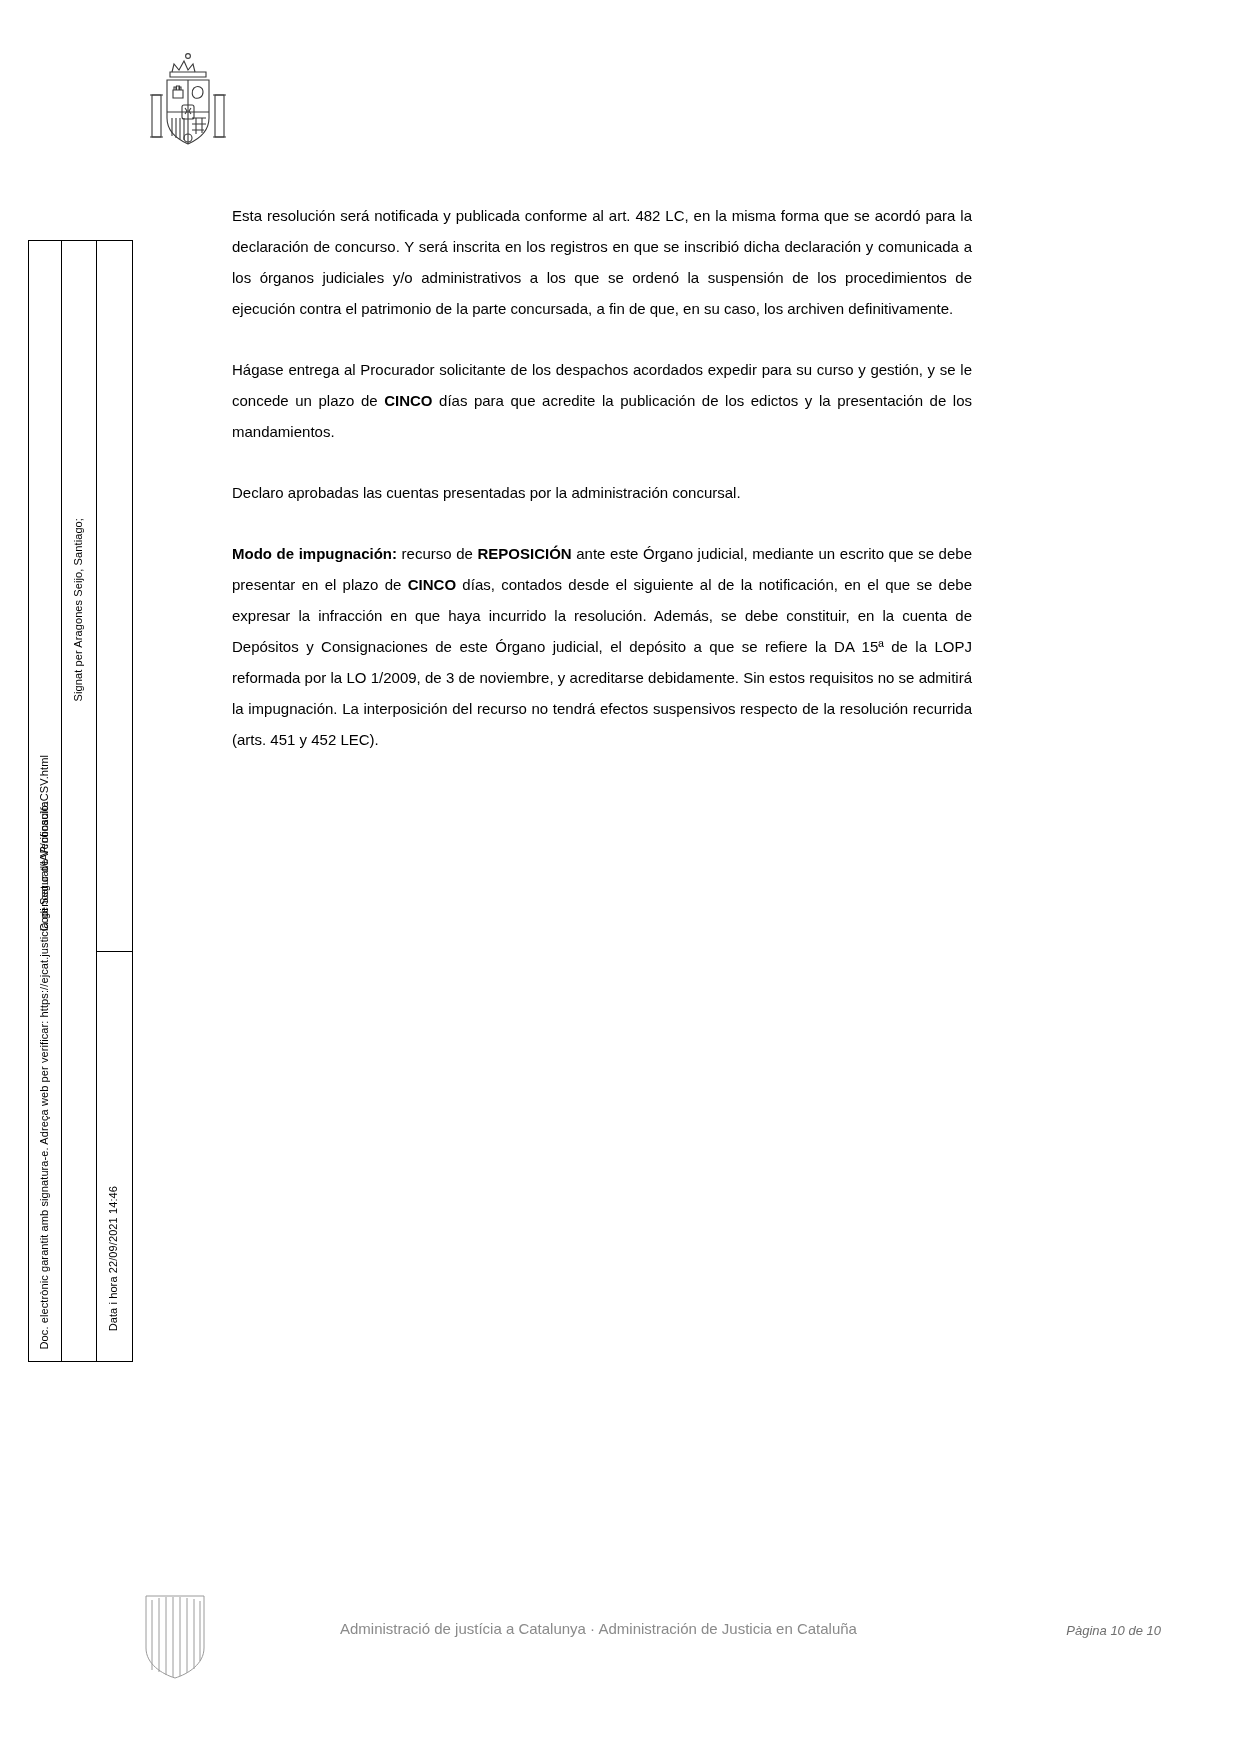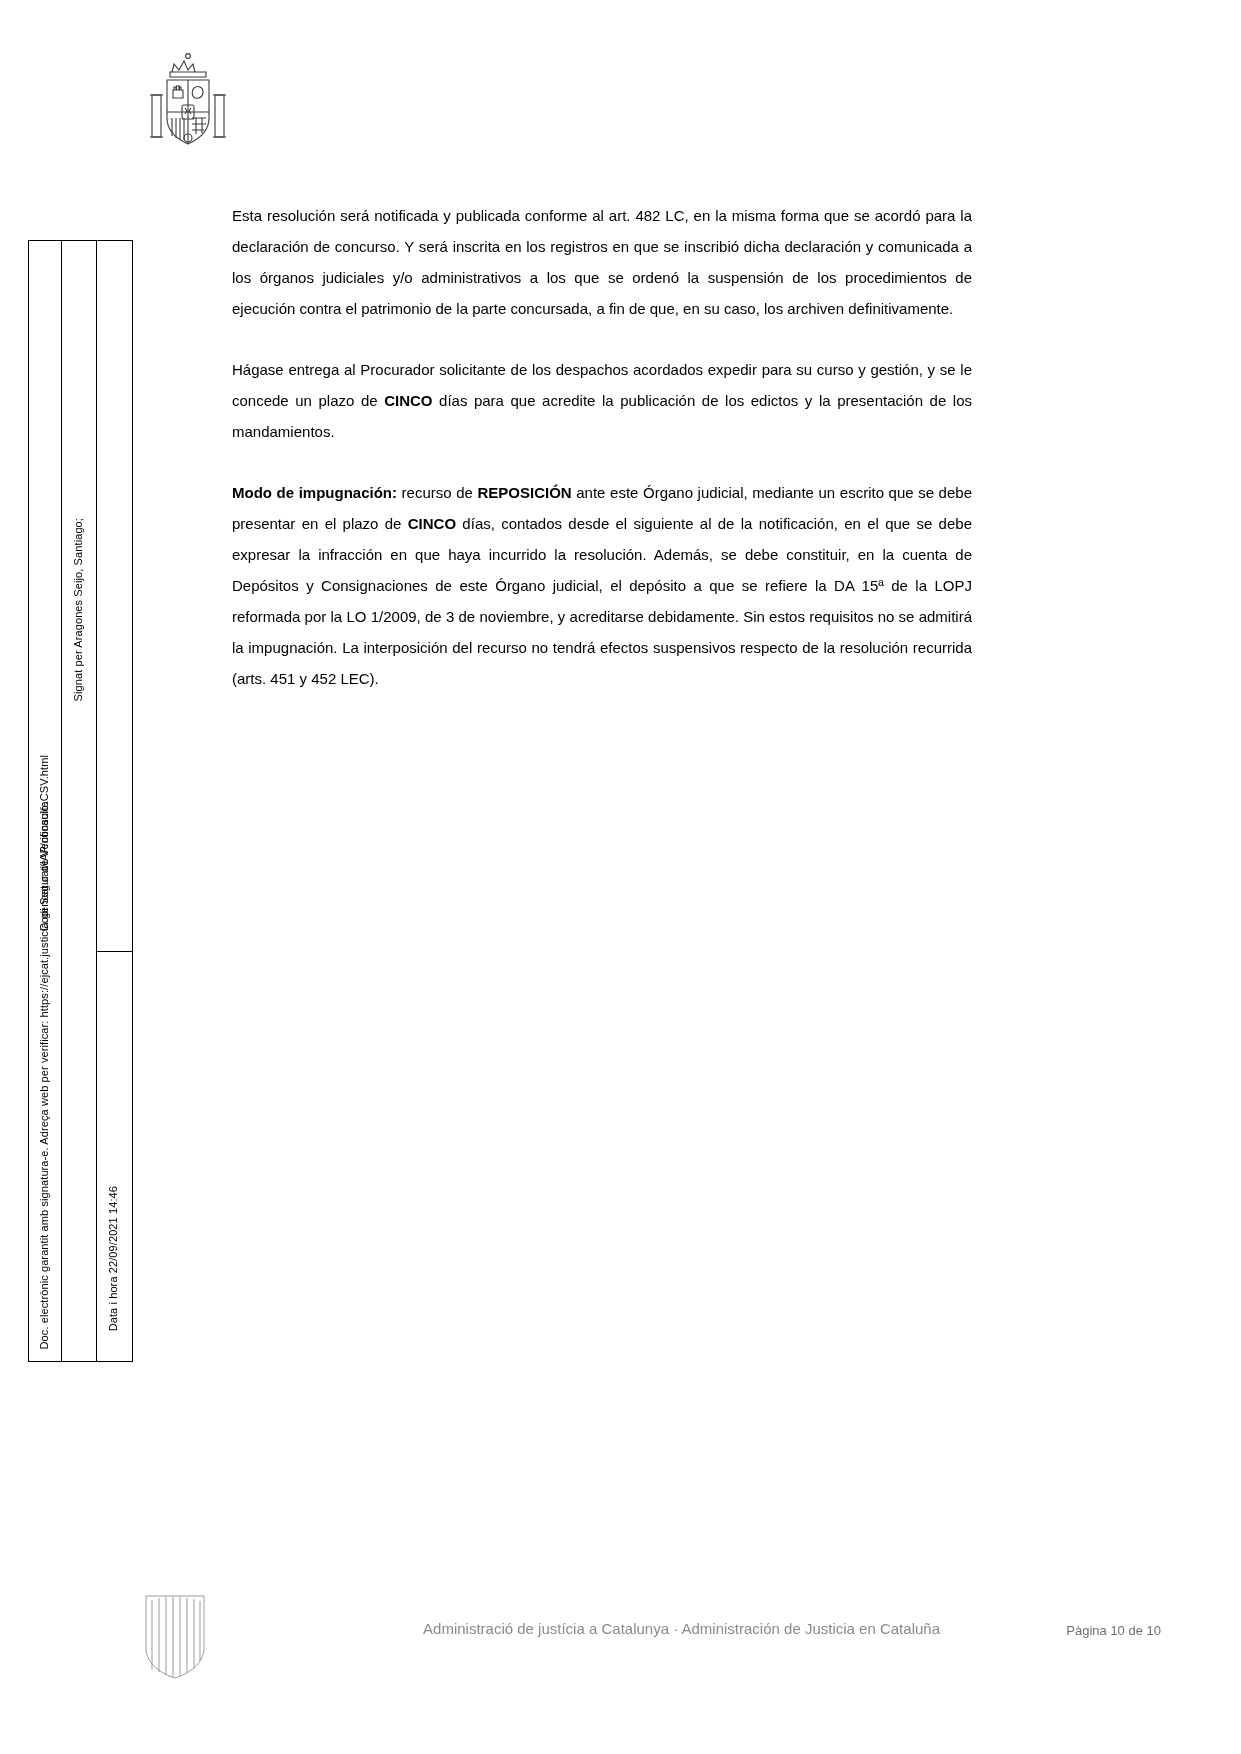--- a/index.html
+++ b/index.html
@@ -95,30 +95,31 @@
     left: 140px;
     top: 1590px;
     width: 70px;
     height: 90px;
   }
   .footer-text {
     position: absolute;
     left: 340px;
     top: 1620px;
     width: 600px;
-    text-align: right;
+    text-align: left;
     font-size: 15px;
     color: #8a8a8a;
   }
   .footer-page {
     position: absolute;
     right: 80px;
     top: 1623px;
     font-size: 13px;
     color: #6f6f6f;
+    font-style: italic;
   }
 </style>
 </head>
 <body>
 
 <div class="crest">
   <svg viewBox="0 0 96 110" width="96" height="110" aria-hidden="true">
     <g fill="none" stroke="#3a3a3a" stroke-width="1.1">
 
       <path d="M30 22 h36 v5 h-36 z"></path>
@@ -159,20 +160,21 @@
   </div>
   <div class="col col-c">
     <div class="divider"></div>
     <span class="vtext datetime-label">Data i hora 22/09/2021 14:46</span>
   </div>
 </div>
 
 <div class="doc-body" id="doc-body">
     <p><span>Esta resolución será notificada y publicada conforme al art. 482 LC, en la misma forma que se acordó para la declaración de concurso. Y será inscrita en los registros en que se inscribió dicha declaración y comunicada a los órganos judiciales y/o administrativos a los que se ordenó la suspensión de los procedimientos de ejecución contra el patrimonio de la parte concursada, a fin de que, en su caso, los archiven definitivamente.</span></p>
     <p><span>Hágase entrega al Procurador solicitante de los despachos acordados expedir para su curso y gestión, y se le concede un plazo de </span><b>CINCO</b><span> días para que acredite la publicación de los edictos y la presentación de los mandamientos.</span></p>
+    <p class="nojust"><span>Declaro aprobadas las cuentas presentadas por la administración concursal.</span></p>
     <p><b>Modo de impugnación:</b><span> recurso de </span><b>REPOSICIÓN</b><span> ante este Órgano judicial, mediante un escrito que se debe presentar en el plazo de </span><b>CINCO</b><span> días, contados desde el siguiente al de la notificación, en el que se debe expresar la infracción en que haya incurrido la resolución. Además, se debe constituir, en la cuenta de Depósitos y Consignaciones de este Órgano judicial, el depósito a que se refiere la DA 15ª de la LOPJ reformada por la LO 1/2009, de 3 de noviembre, y acreditarse debidamente. Sin estos requisitos no se admitirá la impugnación. La interposición del recurso no tendrá efectos suspensivos respecto de la resolución recurrida (arts. 451 y 452 LEC).</span></p>
   </div>
 
 <div class="footer-shield">
   <svg viewBox="0 0 70 90" width="70" height="90" aria-hidden="true">
     <g stroke="#9a9a9a" fill="none" stroke-width="1">
       <path d="M6 6 h58 v52 c0 16 -16 26 -29 30 c-13 -4 -29 -14 -29 -30 z"></path>
       <path d="M12 10 v70 M19 8 v74 M26 7 v78 M33 7 v80 M40 7 v79 M47 8 v75 M54 9 v70 M60 11 v60"></path>
     </g>
   </svg>

